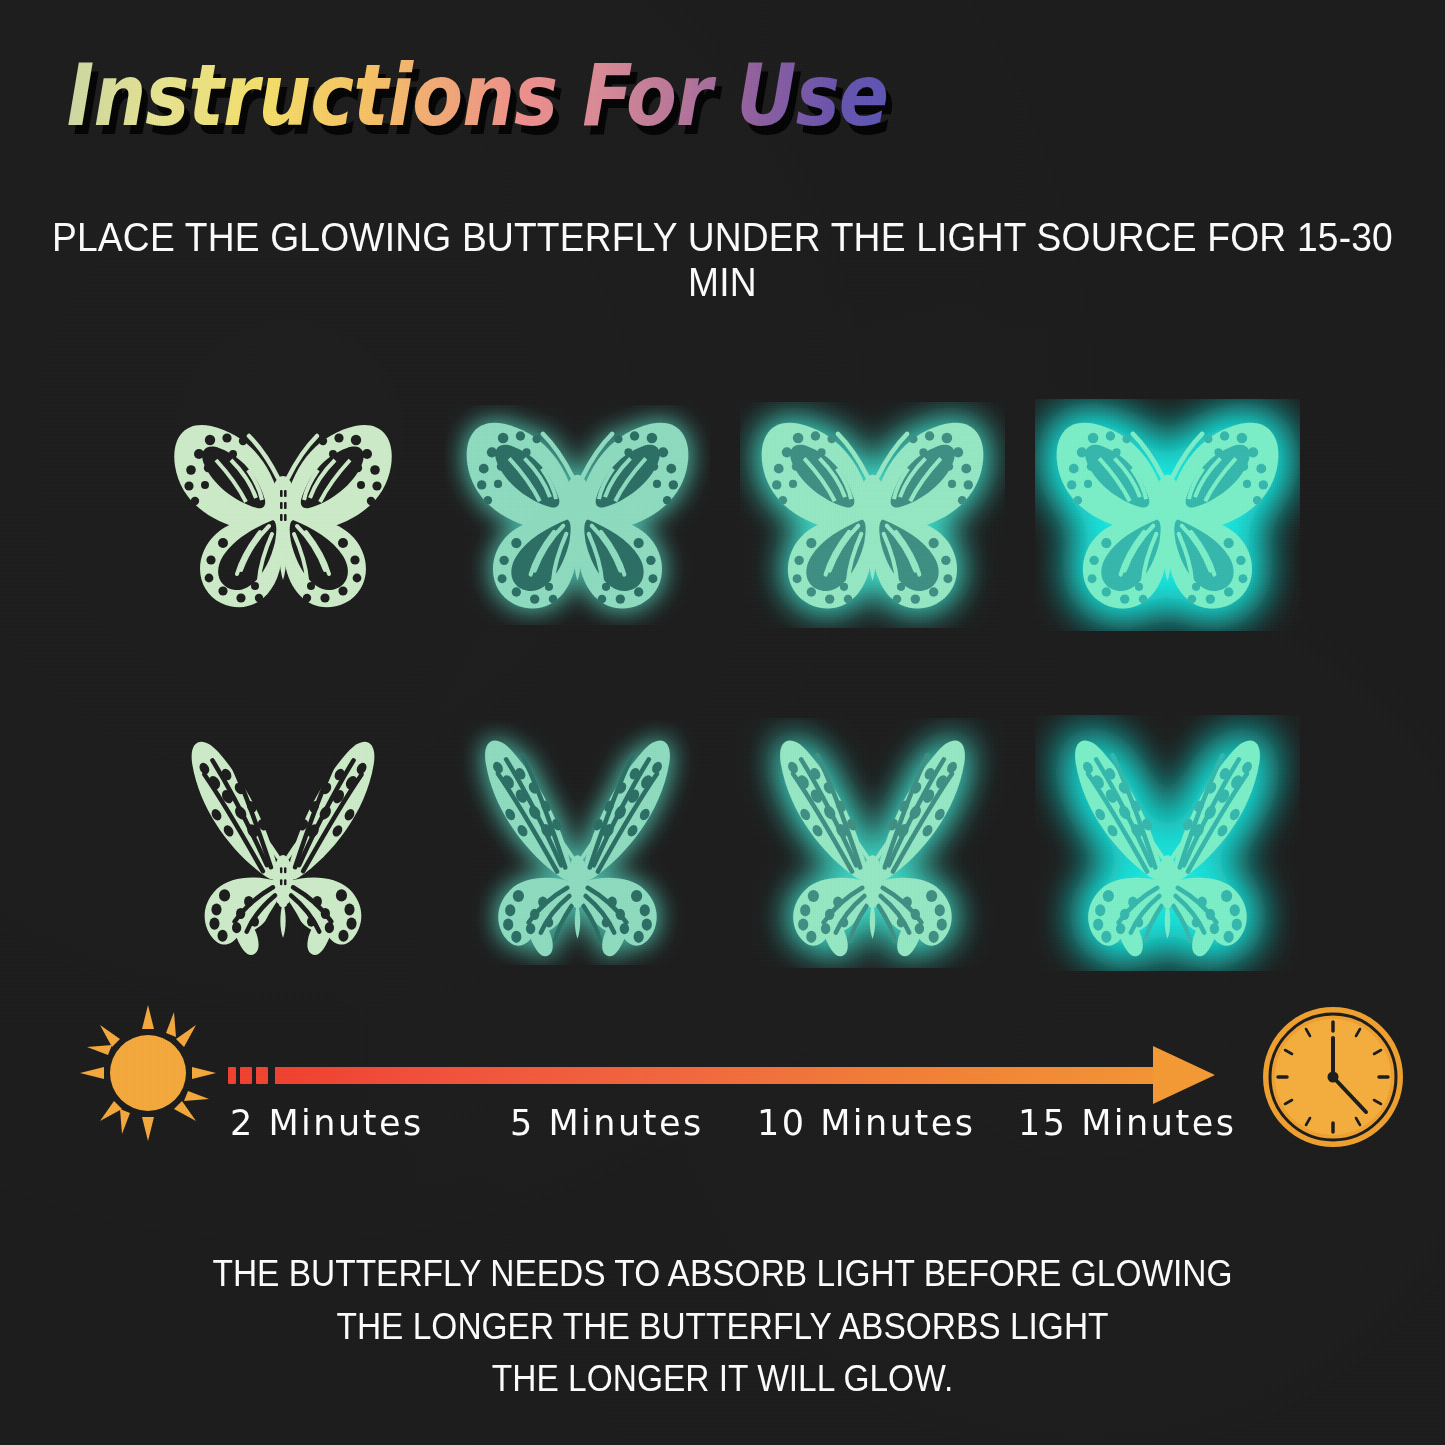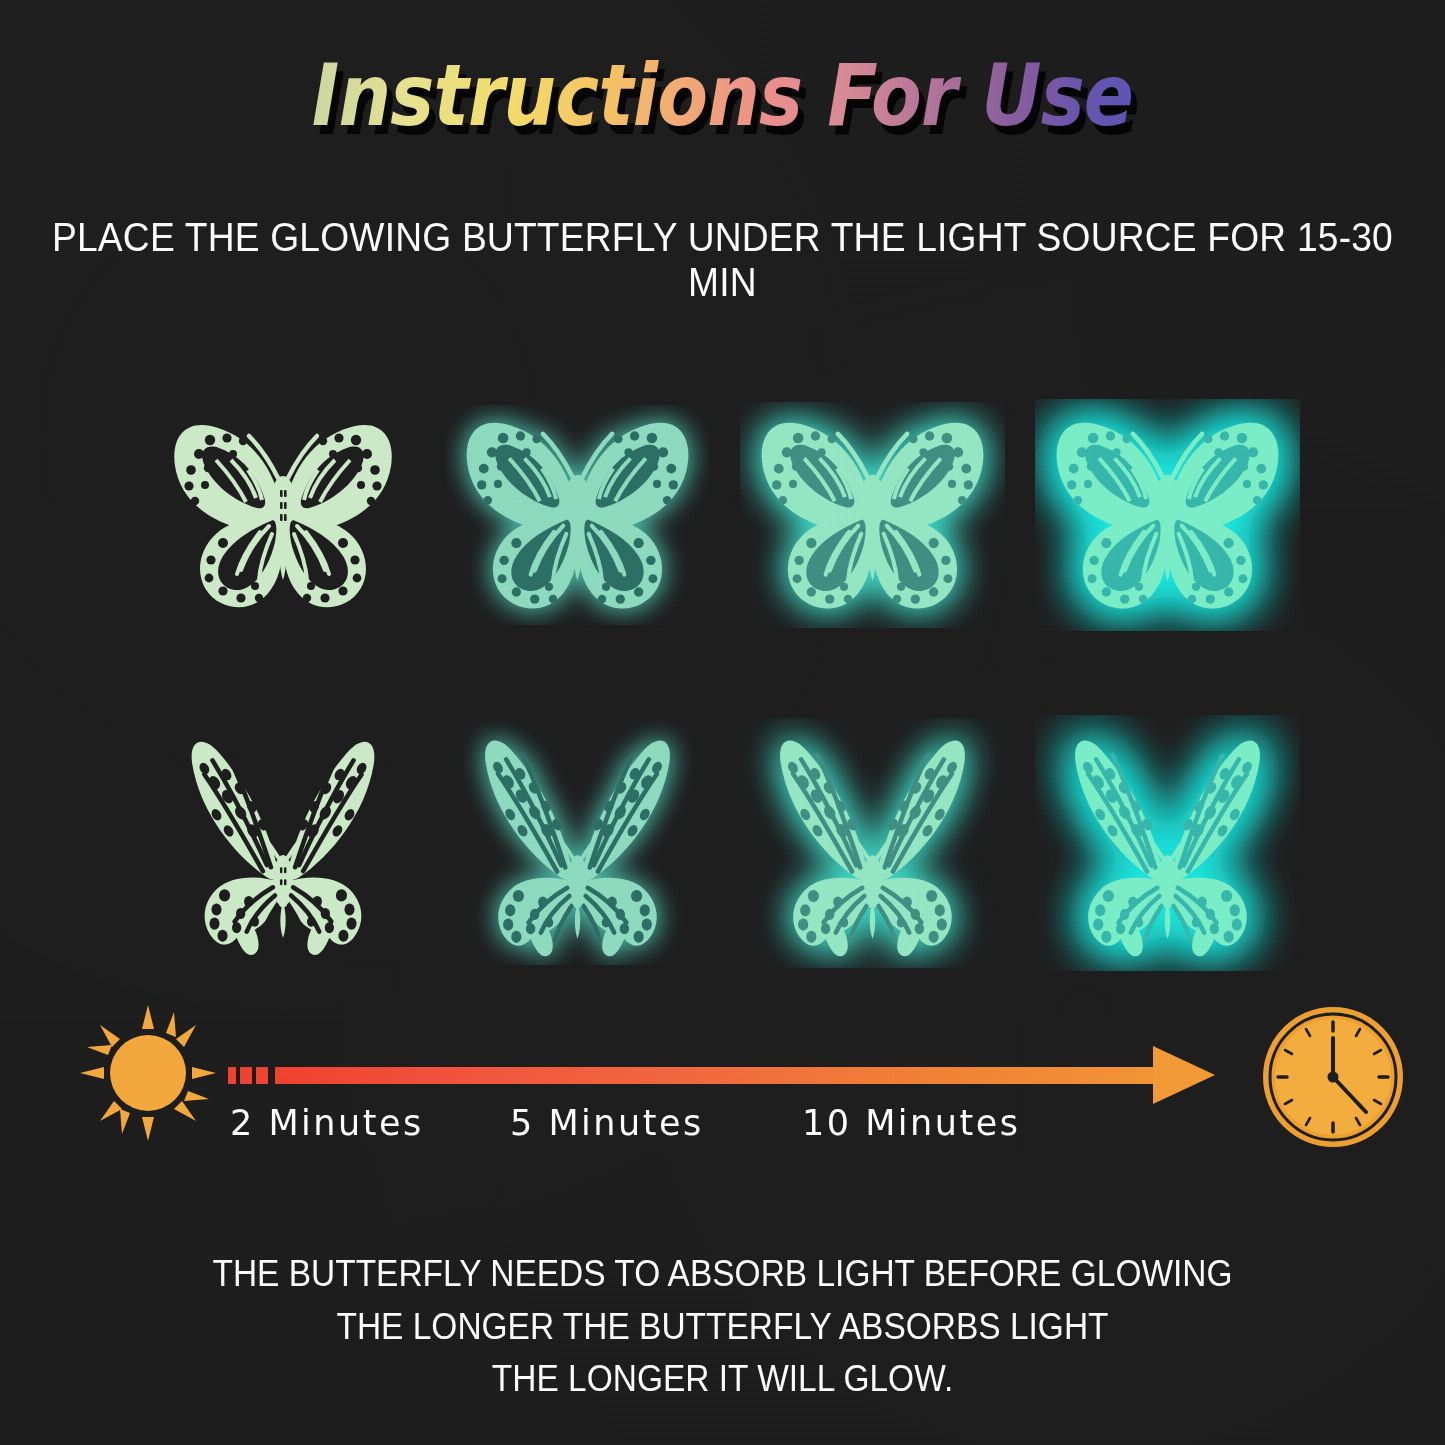--- a/index.html
+++ b/index.html
@@ -20,21 +20,20 @@
       repeating-linear-gradient(90deg, rgba(255,255,255,.018) 0 1px, rgba(0,0,0,.022) 1px 2px),
       radial-gradient(circle at 20% 30%, rgba(255,255,255,.014), transparent 60%),
       radial-gradient(circle at 75% 70%, rgba(255,255,255,.012), transparent 60%);
     z-index:5;
   }
   #page{position:absolute;inset:0;z-index:2;}
 
   
   .title-wrap{
     position:absolute;left:0;right:0;top:52px;
-    text-align:center;
   }
   .title{
     display:inline-block;
     font-family:"DejaVu Sans", sans-serif;
     font-weight:bold;
     font-style:italic;
     font-size:86px;
     line-height:1;
     letter-spacing:-1px;
     transform:scaleX(.86);
@@ -99,21 +98,21 @@
   .tick{
     position:absolute;top:0;
     color:#ffffff;
     font-family:"DejaVu Sans", sans-serif;
     font-size:35px;
     letter-spacing:2.5px;
     white-space:nowrap;
   }
   #tick0{left:230px;}
   #tick1{left:494px;margin-left:16px;}
-  #tick2{left:757px;margin-left:45px;}
+  #tick2{left:757px;}
   #tick3{left:1018px;}
 
   
   .footer{
     position:absolute;left:0;right:0;top:1248px;
     text-align:center;
     color:#fefefe;
     font-family:"Liberation Sans", sans-serif;
     font-weight:500;
     font-size:36px;
@@ -891,20 +890,21 @@
       <div class="dash" style="left:28px;width:12px;background:#f2432f;"></div>
       <div class="dash" style="left:44px;width:0px;background:#f2432f;"></div>
       <div class="bar"></div>
       <div class="arrowhead"></div>
     </div>
 
     <div class="ticks">
       <div class="tick" id="tick0">2  Minutes</div>
       <div class="tick" id="tick1">5  Minutes</div>
       <div class="tick" id="tick2">10  Minutes</div>
+      <div class="tick" id="tick3">15  Minutes</div>
     </div>
 
     <svg class="clock" viewBox="0 0 150 150">
       <circle cx="75" cy="75" r="70" fill="#f0a02e"></circle>
       <circle cx="75" cy="75" r="63" fill="none" stroke="#1b1b1b" stroke-width="3"></circle>
       <circle cx="75" cy="75" r="58" fill="#f5ae3c"></circle>
       <g stroke="#1b1b1b" stroke-width="3.5" stroke-linecap="round">
         <line x1="75" y1="20" x2="75" y2="29"></line>
         <line x1="75" y1="121" x2="75" y2="130"></line>
         <line x1="20" y1="75" x2="29" y2="75"></line>

